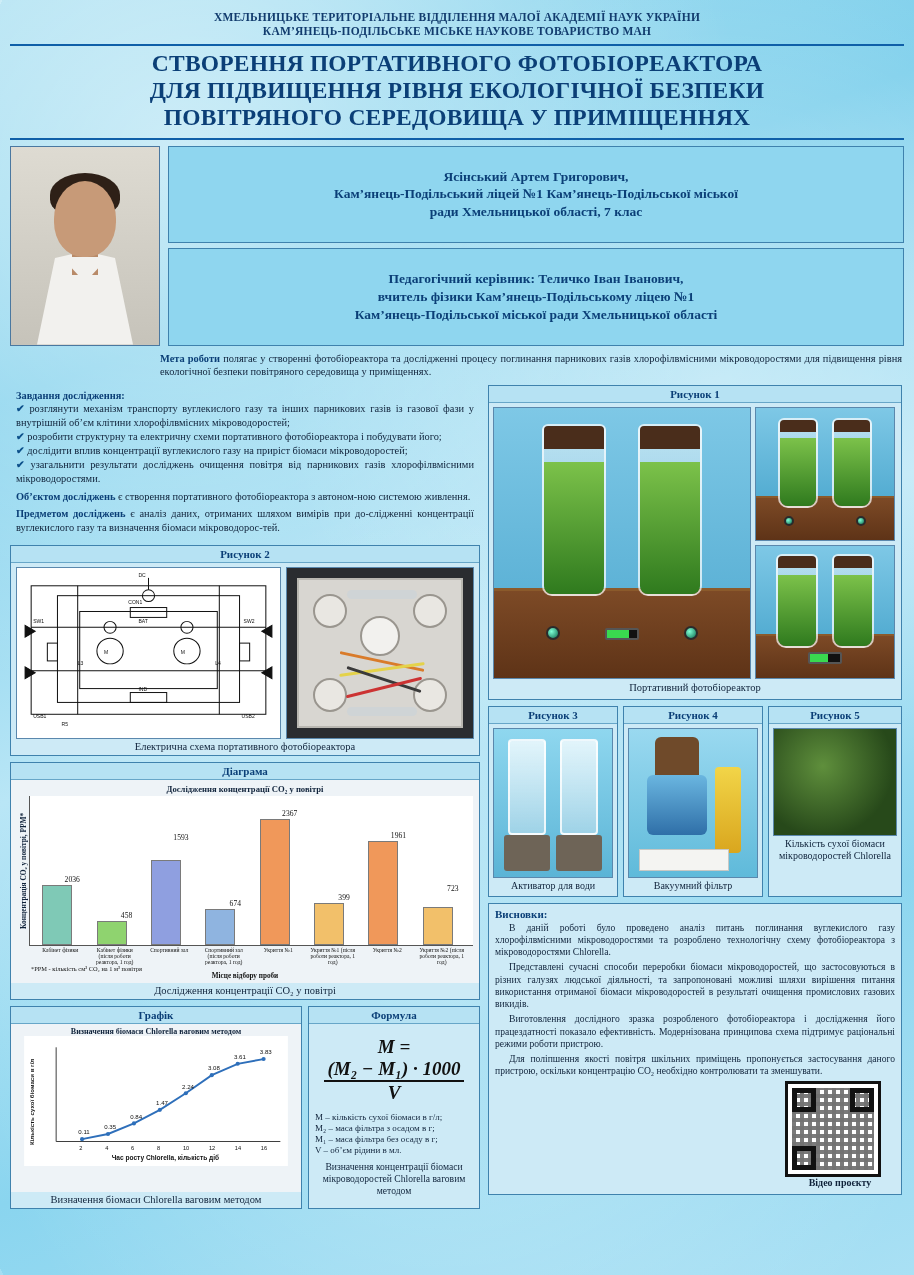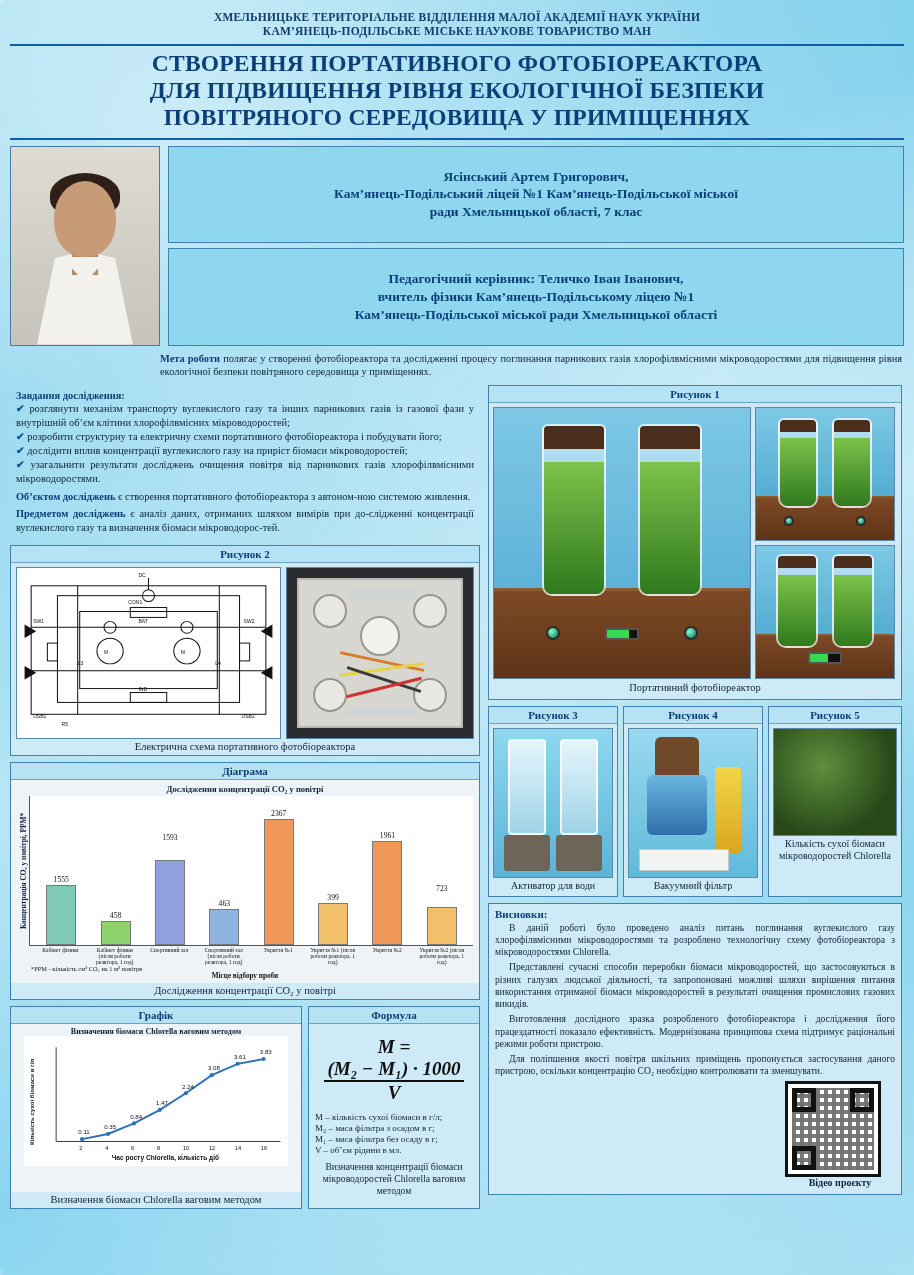--- a/index.html
+++ b/index.html
@@ -176,21 +176,21 @@
     writing-mode: vertical-rl; transform: rotate(180deg);
     font-size:7.4px; text-align:center; width:12px; color:#10233b; font-weight:bold;
     display:flex; align-items:center; justify-content:center;
   }
   .plot {
     position:relative; flex:1; border-left:1px solid #555; border-bottom:1px solid #555;
     background:#fff;
     display:flex; align-items:flex-end; justify-content:space-around;
     padding:0 4px;
   }
-  .bar { width:38px; position:relative; display:flex; justify-content:center; }
+  .bar { width:38px; position:relative; display:flex; }
   .bar .val {
     position:absolute; top:-0px; width:60px; text-align:center; font-size:7.6px; color:#111;
   }
   .bar-fill { width:30px; border:1px solid #7a7a7a; }
   .x-labels { display:flex; justify-content:space-around; padding:1px 4px 0 16px; }
   .x-labels span { width:46px; font-size:5.6px; text-align:center; color:#111; line-height:1.1; }
   .chart-foot { font-size:6.4px; color:#111; padding-left:14px; }
   .chart-xtitle { text-align:center; font-size:7.2px; font-weight:bold; color:#111; }
 
   
@@ -383,33 +383,33 @@
 
       <div class="panel" style="margin-top:6px;">
         <div class="panel-title">Діаграма</div>
         <div class="diagram-body">
           <div class="chart-title">Дослідження концентрації CO₂ у повітрі</div>
           <div class="chart-area">
             <div class="y-axis-label">Концентрація CO₂ у повітрі, PPM*</div>
             <div class="plot" id="bar-plot">
                 <div class="bar">
                   <div class="bar-fill" style="height: 60px; background: rgb(127, 201, 182);"></div>
-                  <div class="val" style="bottom: 61px; top: auto;">1555</div>
+                  <div class="val" style="bottom: 61px; top: auto;">2036</div>
                 </div>
                 <div class="bar">
                   <div class="bar-fill" style="height: 24px; background: rgb(143, 211, 111);"></div>
                   <div class="val" style="bottom: 25px; top: auto;">458</div>
                 </div>
                 <div class="bar">
                   <div class="bar-fill" style="height: 85px; background: rgb(143, 159, 224);"></div>
                   <div class="val" style="bottom: 103px; top: auto;">1593</div>
                 </div>
                 <div class="bar">
                   <div class="bar-fill" style="height: 36px; background: rgb(143, 180, 224);"></div>
-                  <div class="val" style="bottom: 37px; top: auto;">463</div>
+                  <div class="val" style="bottom: 37px; top: auto;">674</div>
                 </div>
                 <div class="bar">
                   <div class="bar-fill" style="height: 126px; background: rgb(240, 152, 90);"></div>
                   <div class="val" style="bottom: 127px; top: auto;">2367</div>
                 </div>
                 <div class="bar">
                   <div class="bar-fill" style="height: 42px; background: rgb(242, 192, 106);"></div>
                   <div class="val" style="bottom: 43px; top: auto;">399</div>
                 </div>
                 <div class="bar">

